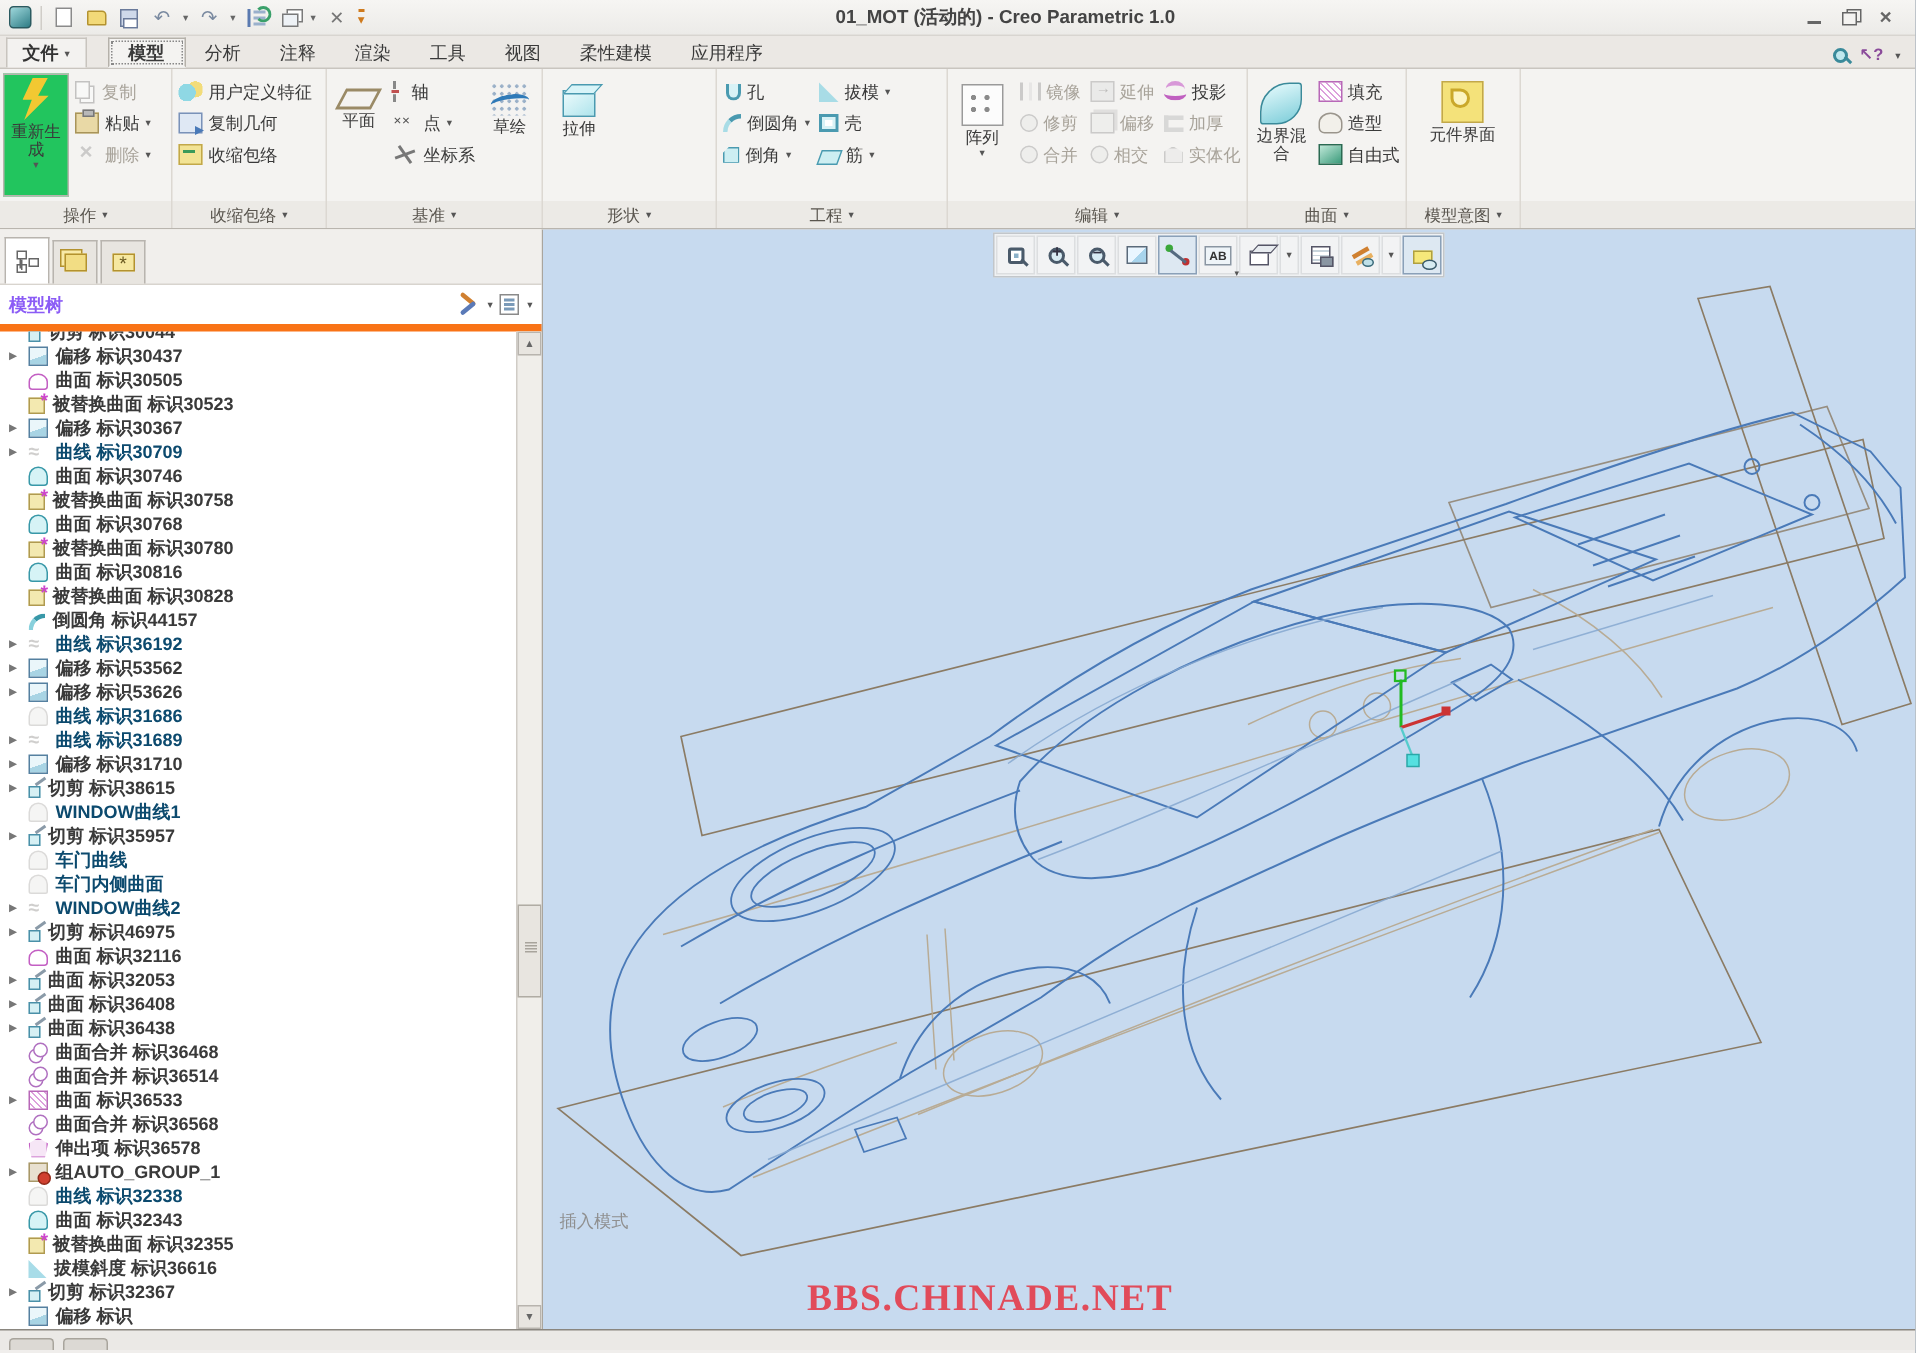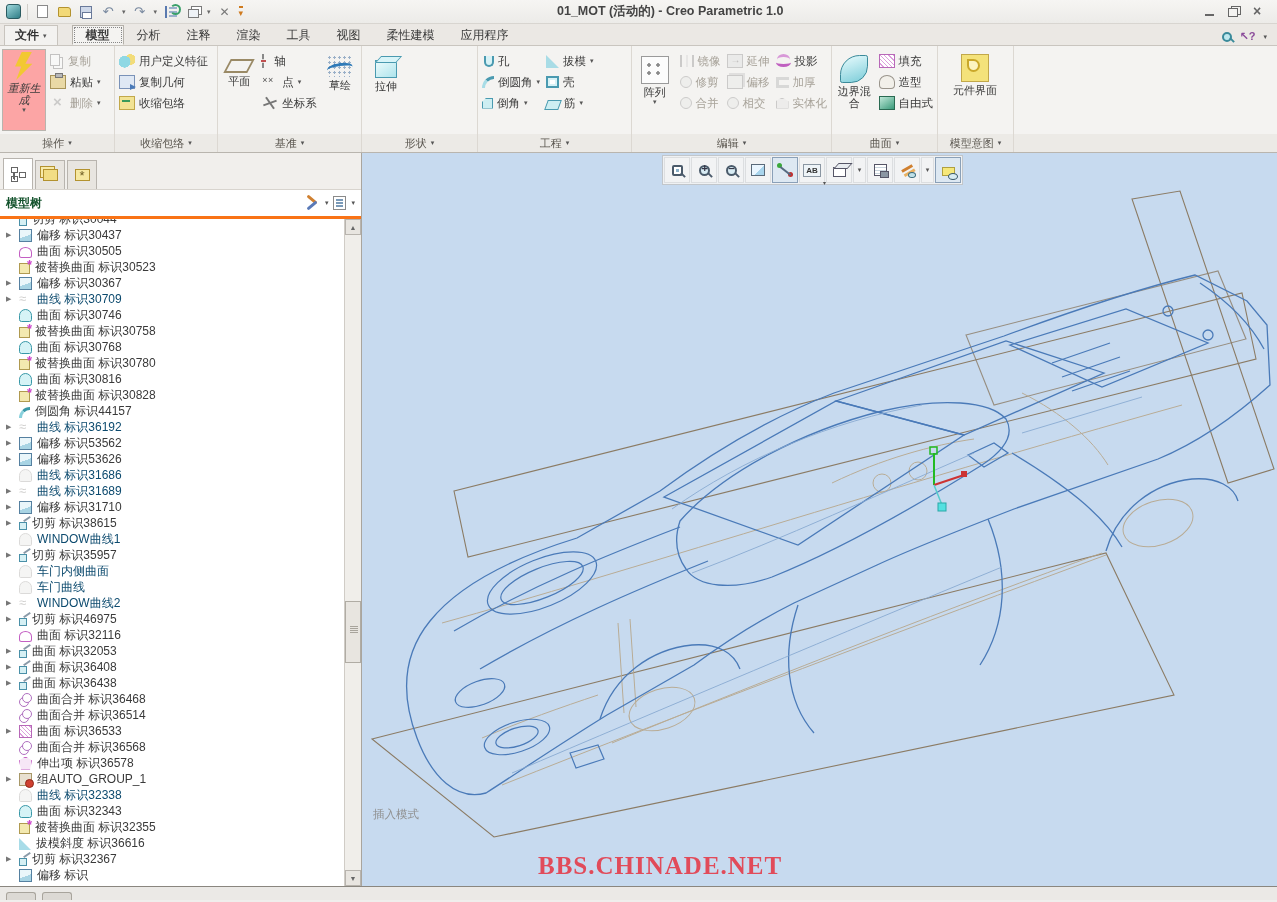--- a/index.html
+++ b/index.html
@@ -41,21 +41,21 @@
   .rtab.active{background:#f4f3f1;border:1px solid #b5b1aa;border-bottom:1px solid #f4f3f1;outline:1px dotted #888;outline-offset:-3px;font-weight:bold;}
   .tabrow-right{margin-left:auto;display:flex;align-items:center;gap:8px;padding:0 10px 2px 0;}
   .i-search{width:10px;height:10px;border:2px solid #3a8a9a;border-radius:50%;background:#bfe8ee;position:relative;}
   .i-search::after{content:"";position:absolute;width:6px;height:2px;background:#3a8a9a;transform:rotate(45deg);right:-5px;bottom:-1px;}
   .i-help{font-size:11px;font-weight:bold;color:#8a4a9a;}
 
   
   .ribbon{height:88px;background:#f4f3f1;display:flex;align-items:stretch;}
   .rgroup{border-right:1px solid #dcd8d2;display:flex;padding:3px 2px;gap:2px;}
   .rbig{width:44px;border:1px solid transparent;background:transparent;display:flex;flex-direction:column;align-items:center;justify-content:flex-start;padding:2px 0;font-family:inherit;font-size:11px;color:#3a3a3a;cursor:default;}
-  .rbig.framed{border-color:#b8b4ae;background:#fca5a5;font-style:italic;}
+  .rbig.framed{border-color:#b8b4ae;background:#22c55e;}
   .rbig-t{margin-top:2px;line-height:12px;text-align:center;}
   .rcol{display:flex;flex-direction:column;justify-content:flex-start;gap:1px;padding-top:2px;}
   .rsm{height:20px;display:flex;align-items:center;gap:4px;border:none;background:transparent;font-family:inherit;font-size:11.5px;color:#3a3a3a;padding:0 2px;cursor:default;white-space:nowrap;}
   .rsm.disabled{color:#a8a39a;}
   .rsm.disabled .ri{opacity:.45;filter:grayscale(.7);}
   .dd{font-size:7px;color:#555;}
 
   
   .ri{width:16px;height:14px;display:inline-block;position:relative;flex:none;}
   .ri.big{width:28px;height:28px;}
@@ -119,29 +119,29 @@
   .ptabs{height:37px;background:#f1efec;display:flex;align-items:flex-end;padding-left:3px;gap:2px;border-bottom:1px solid #d8d4ce;}
   .ptab{width:30px;height:29px;border:1px solid #b8b4ae;border-bottom:none;background:#e8e5e0;display:flex;align-items:center;justify-content:center;cursor:default;}
   .ptab.active{background:#fff;height:31px;}
   .pi-tree{width:14px;height:14px;position:relative;}
   .pi-tree::before{content:"";position:absolute;left:0;top:0;width:5px;height:4px;border:1px solid #666;box-shadow:0 9px 0 -1px #fff,0 9px 0 0 #666,8px 5px 0 -1px #fff,8px 5px 0 0 #666;}
   .pi-tree::after{content:"";position:absolute;left:2px;top:5px;width:1px;height:7px;background:#666;box-shadow:1px 1px 0 #666;}
   .pi-folders{width:15px;height:12px;background:#f2dd84;border:1px solid #b3922f;box-shadow:-3px -3px 0 -1px #f8eaa8,-3px -3px 0 0 #b3922f;}
   .pi-folderstar{width:15px;height:12px;background:#f6e8a0;border:1px solid #b3922f;position:relative;}
   .pi-folderstar::after{content:"*";position:absolute;left:4px;top:-2px;font-size:13px;color:#6a5a20;}
   .phead{height:26px;display:flex;align-items:center;padding:0 6px;background:#fff;}
-  .phead .ttl{font-weight:bold;color:#14532d;}
+  .phead .ttl{font-weight:bold;color:#8b5cf6;}
   .phead-icons{margin-left:auto;display:flex;align-items:center;gap:5px;}
   .hi-tools{width:15px;height:14px;position:relative;}
   .hi-tools::before{content:"";position:absolute;left:1px;top:2px;width:12px;height:3px;background:#d08030;transform:rotate(40deg);border-radius:2px;}
   .hi-tools::after{content:"";position:absolute;left:1px;top:8px;width:12px;height:3px;background:#5a7ab8;transform:rotate(-40deg);border-radius:2px;}
   .hi-list{width:13px;height:14px;border:1px solid #8a8a8a;background:#fff;position:relative;}
   .hi-list::after{content:"";position:absolute;left:2px;top:2px;width:7px;height:1.5px;background:#7a9ab8;box-shadow:0 3px 0 #7a9ab8,0 6px 0 #7a9ab8;}
 
-  .treewrap{flex:1;position:relative;overflow:hidden;border-top:3px solid #f97316;}
+  .treewrap{flex:1;position:relative;overflow:hidden;border-top:5px solid #f97316;font-weight:bold;}
   .tree-list{position:absolute;left:0;top:0;right:17px;margin-top:-8px;}
   .trow{height:16px;display:flex;align-items:center;padding-left:6px;white-space:nowrap;cursor:default;}
   .tarrow{width:13px;font-size:7px;color:#777;flex:none;}
   .tico{width:13px;height:13px;position:relative;display:inline-block;flex:none;margin-right:5px;}
   .tlabel{font-size:12px;color:#3a3a3a;}
   .trow.gray .tlabel{color:#0c4a6e;}
   .trow.gray .tico{opacity:.45;filter:grayscale(.6);}
 
   .ic-offset{background:linear-gradient(160deg,#eaf6fa 0 55%,#a8d4e4 55%);border:1px solid #5580a0;}
   .ic-surface-pink{border:1.5px solid #c35fc3;border-radius:60% 60% 3px 3px;height:11px;margin-top:2px;}
@@ -618,26 +618,26 @@
     <span class="tlabel">WINDOW曲线1</span>
   </div>
             <div class="trow">
     <span class="tarrow">▶</span>
     <span class="tico ic-trim"></span>
     <span class="tlabel">切剪 标识35957</span>
   </div>
             <div class="trow gray">
     <span class="tarrow" style="visibility: hidden;">▶</span>
     <span class="tico ic-curve-dome"></span>
+    <span class="tlabel">车门曲线</span>
+  </div>
+            <div class="trow gray">
+    <span class="tarrow" style="visibility: hidden;">▶</span>
+    <span class="tico ic-curve-dome"></span>
     <span class="tlabel">车门内侧曲面</span>
-  </div>
-            <div class="trow gray">
-    <span class="tarrow" style="visibility: hidden;">▶</span>
-    <span class="tico ic-curve-dome"></span>
-    <span class="tlabel">车门曲线</span>
   </div>
             <div class="trow gray">
     <span class="tarrow">▶</span>
     <span class="tico ic-curve"></span>
     <span class="tlabel">WINDOW曲线2</span>
   </div>
             <div class="trow">
     <span class="tarrow">▶</span>
     <span class="tico ic-trim"></span>
     <span class="tlabel">切剪 标识46975</span>

